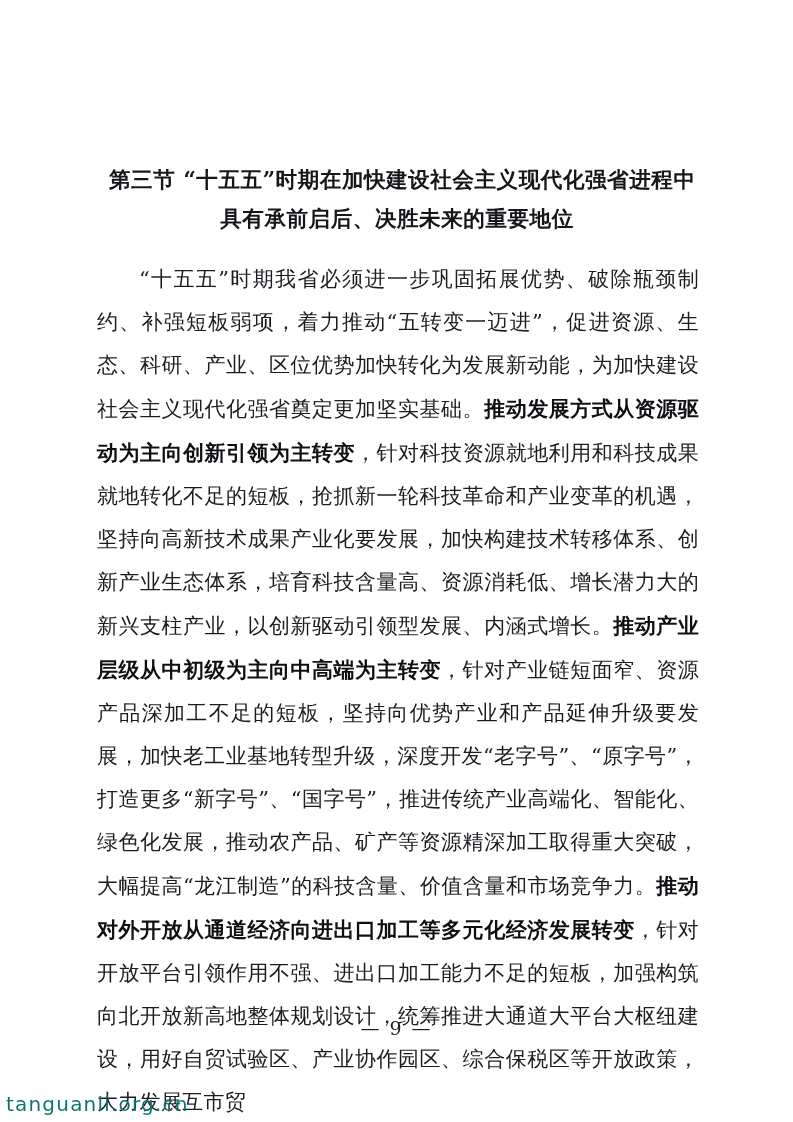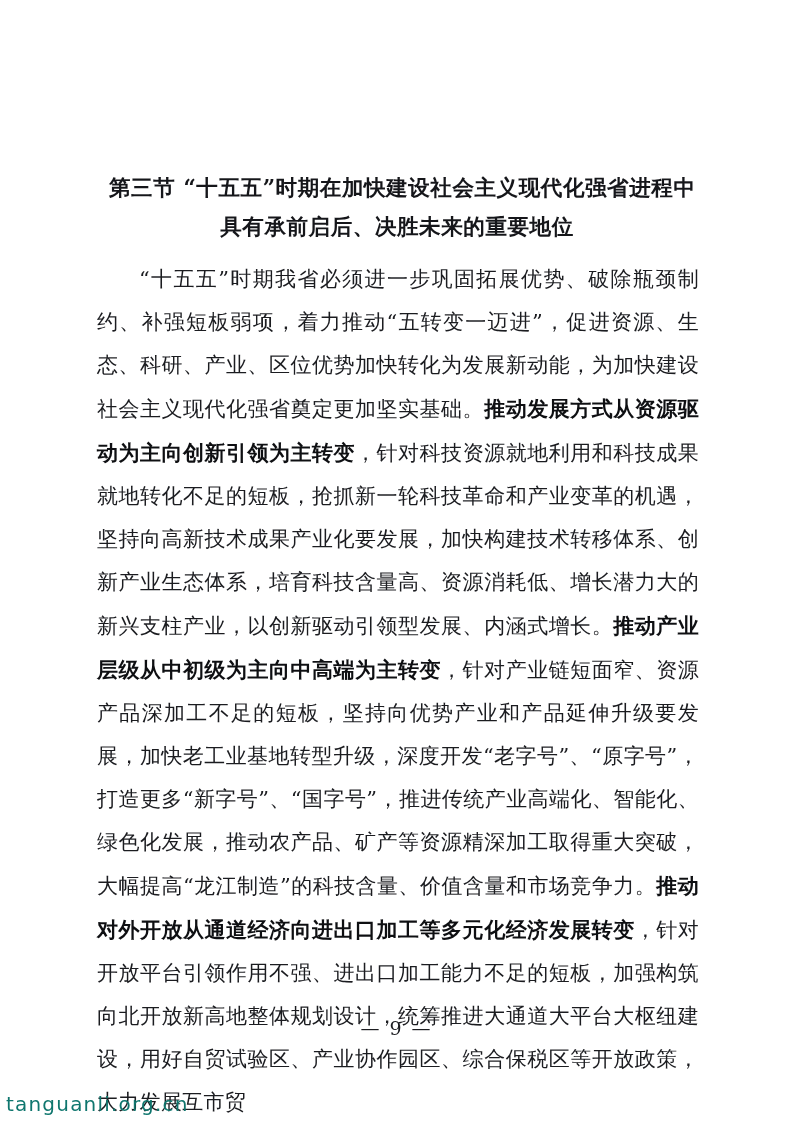--- a/index.html
+++ b/index.html
@@ -17,21 +17,21 @@
     height: 1122px;
     background: #ffffff;
     overflow: hidden;
     box-sizing: border-box;
   }
 
   
   .doc-heading {
     position: absolute;
     left: 97px;
-    top: 168px;
+    top: 160px;
     width: 600px;
     text-align: center;
     font-family: "DejaVu Serif", "Liberation Serif", serif;
     font-weight: bold;
     font-size: 21.5px;
     line-height: 39px;
     letter-spacing: 0.6px;
     color: #15161a;
   }
   .doc-heading .hline {

